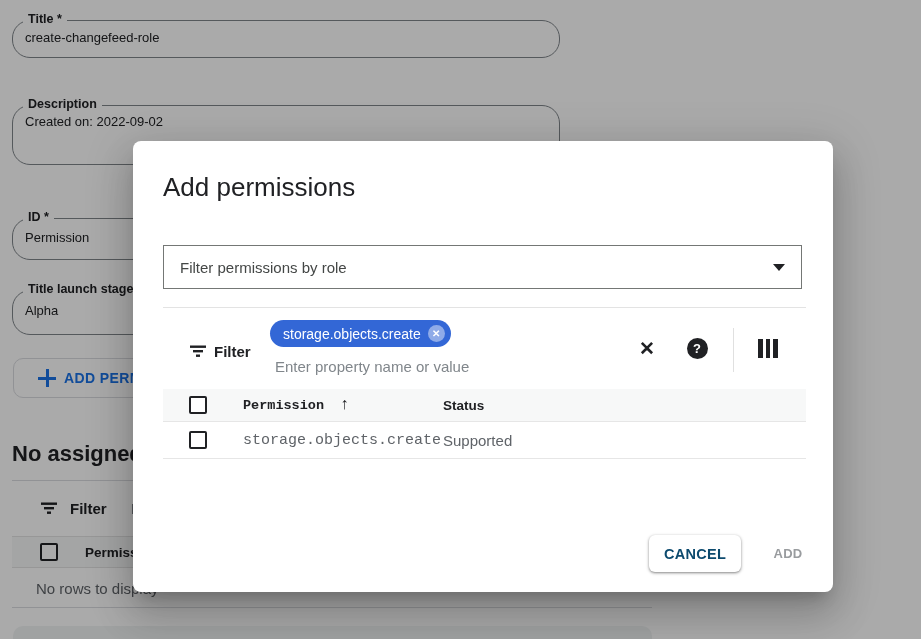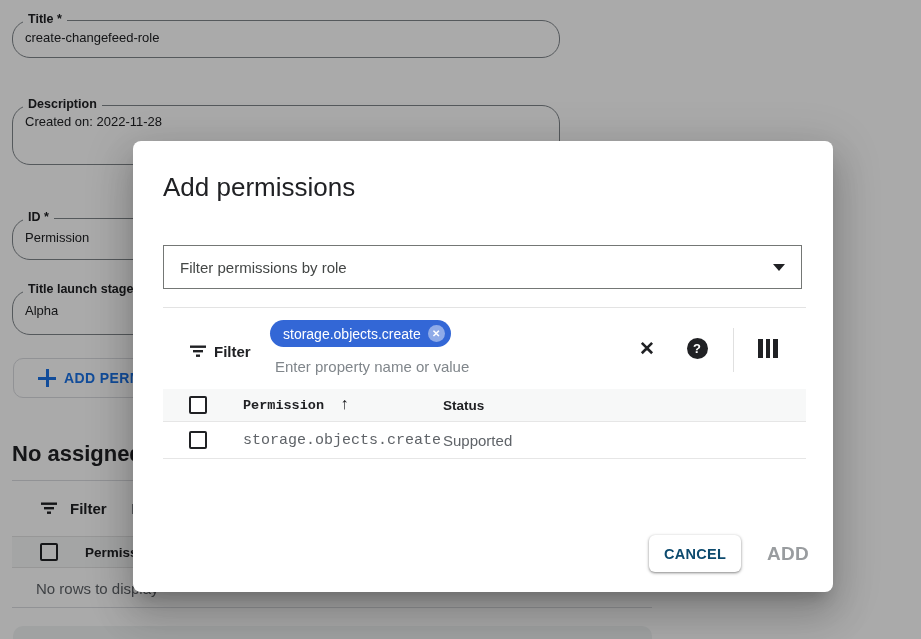--- a/index.html
+++ b/index.html
@@ -167,41 +167,41 @@
   .cancel-btn {
     position: absolute; left: 516px; top: 394px; width: 92px; height: 37px;
     background: #fff; border: none; border-radius: 6px;
     box-shadow: 0 1px 2px rgba(0,0,0,.3), 0 1px 3px 1px rgba(0,0,0,.15);
     font-family: inherit; font-size: 14.5px; font-weight: bold; letter-spacing: .3px; color: #0c4a6e;
     display: flex; align-items: center; justify-content: center;
   }
   .add-btn {
     position: absolute; left: 630px; top: 394px; width: 50px; height: 37px;
     background: transparent; border: none;
-    font-family: inherit; font-size: 19px; font-weight: bold; letter-spacing: .3px; color: #999c9f;
+    font-family: inherit; font-size: 13px; font-weight: bold; letter-spacing: .3px; color: #999c9f;
     display: flex; align-items: center; justify-content: center;
   }
 
   .filter-funnel-icon { display: inline-block; }
 </style>
 </head>
 <body>
 
 <div class="stage">
 
   <div class="bg-layer">
 
     <div class="field f-title">
       <span class="flabel">Title *</span>
       <span class="fvalue">create-changefeed-role</span>
     </div>
 
     <div class="field f-desc">
       <span class="flabel">Description</span>
-      <span class="fvalue">Created on: 2022-11-28</span>
+      <span class="fvalue">Created on: 2022-09-02</span>
     </div>
 
     <div class="field f-id">
       <span class="flabel">ID *</span>
       <span class="fvalue">Permission</span>
     </div>
 
     <div class="field f-stage">
       <span class="flabel">Title launch stage</span>
       <span class="fvalue">Alpha</span>

